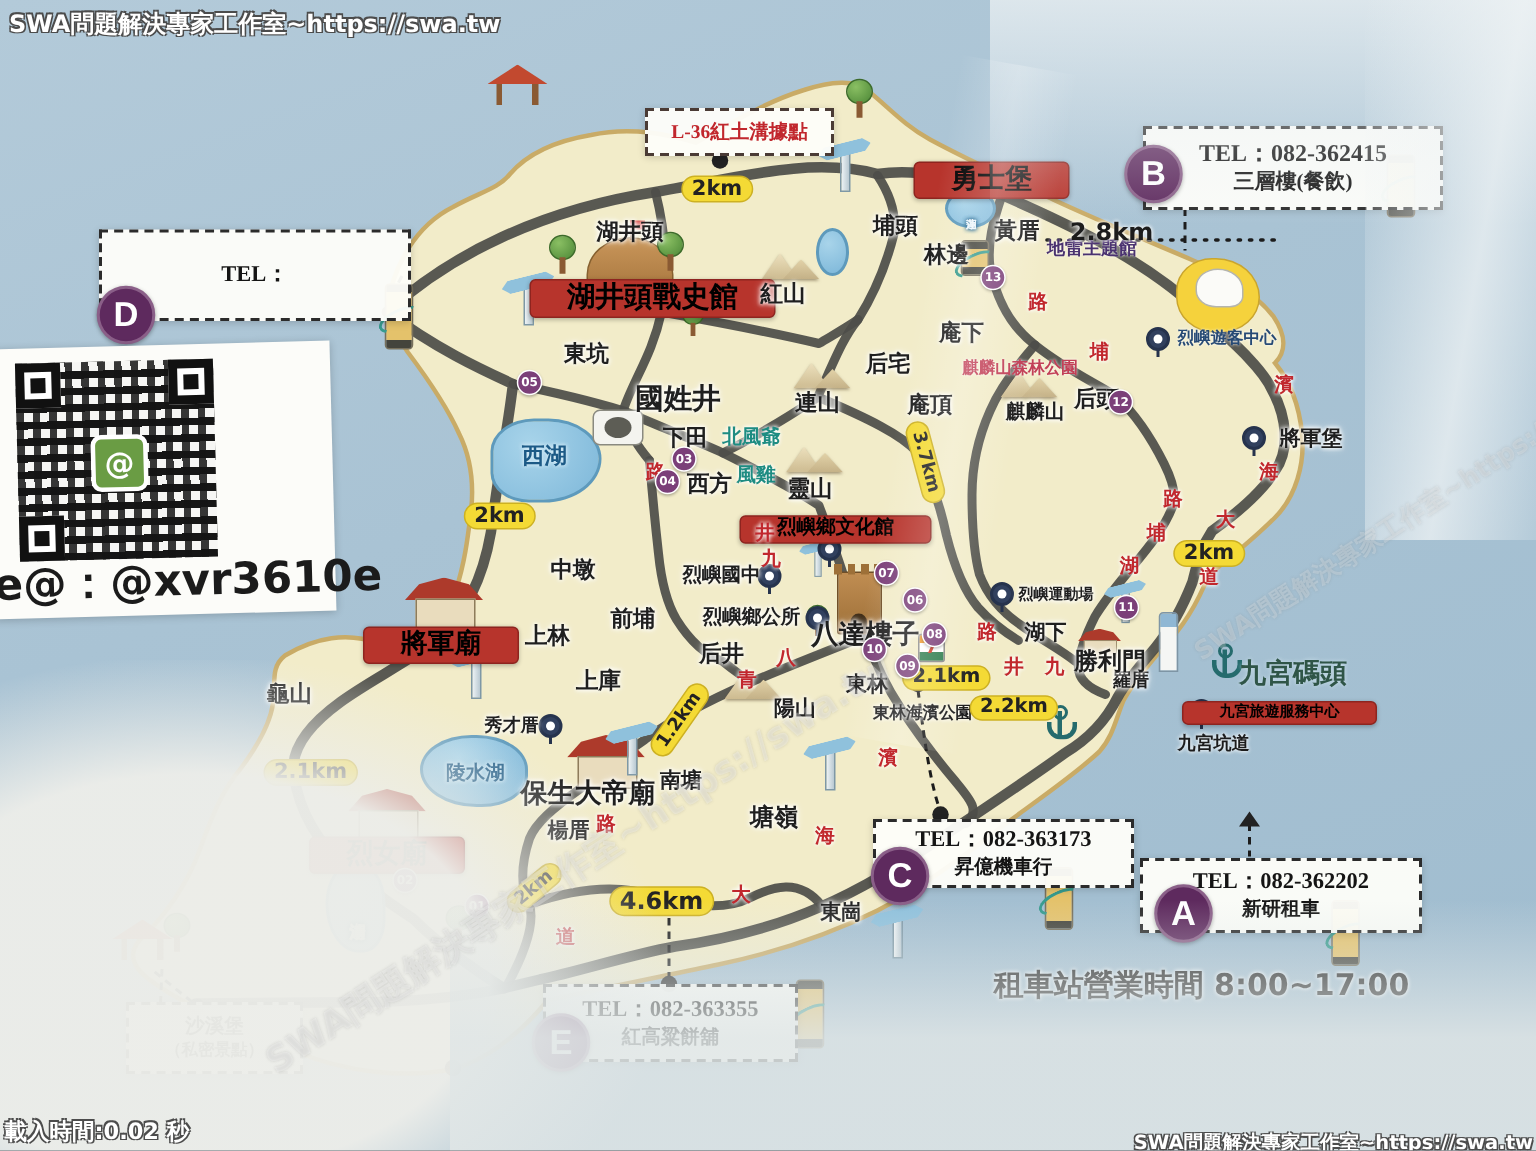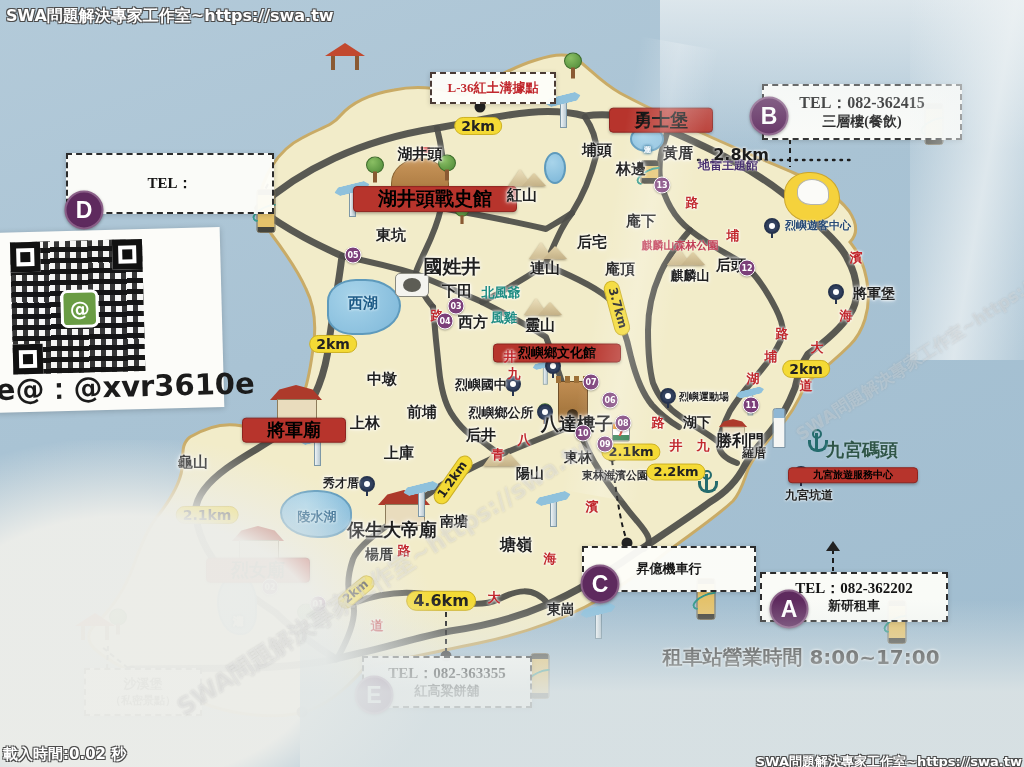--- a/index.html
+++ b/index.html
@@ -321,20 +321,21 @@
       <div class="ibox" style="left: 762px; top: 84px; width: 196px; height: 52px;">
         <div class="bl" style="font-size: 16px;">TEL：082-362415</div>
         <div class="bl" style="font-size: 14px;">三層樓(餐飲)</div>
       </div>
       <div class="letter" style="left: 769px; top: 116px;">B</div>
       <div class="ibox" style="left: 66px; top: 153px; width: 204px; height: 57px;">
         <div class="bl" style="font-size: 15px;">TEL：</div>
       </div>
       <div class="letter" style="left: 84px; top: 210px;">D</div>
       <div class="ibox" style="left: 582px; top: 546px; width: 170px; height: 42px;">
+        <div class="bl" style="font-size: 15px;">TEL：082-363173</div>
         <div class="bl" style="font-size: 13px;">昇億機車行</div>
       </div>
       <div class="letter" style="left: 600px; top: 584px;">C</div>
       <div class="ibox" style="left: 760px; top: 572px; width: 184px; height: 46px;">
         <div class="bl" style="font-size: 15px;">TEL：082-362202</div>
         <div class="bl" style="font-size: 13px;">新研租車</div>
       </div>
       <div class="letter" style="left: 789px; top: 609px;">A</div>
       <div class="ibox" style="left: 362px; top: 656px; width: 166px; height: 48px;">
         <div class="bl" style="font-size: 15px;">TEL：082-363355</div>

